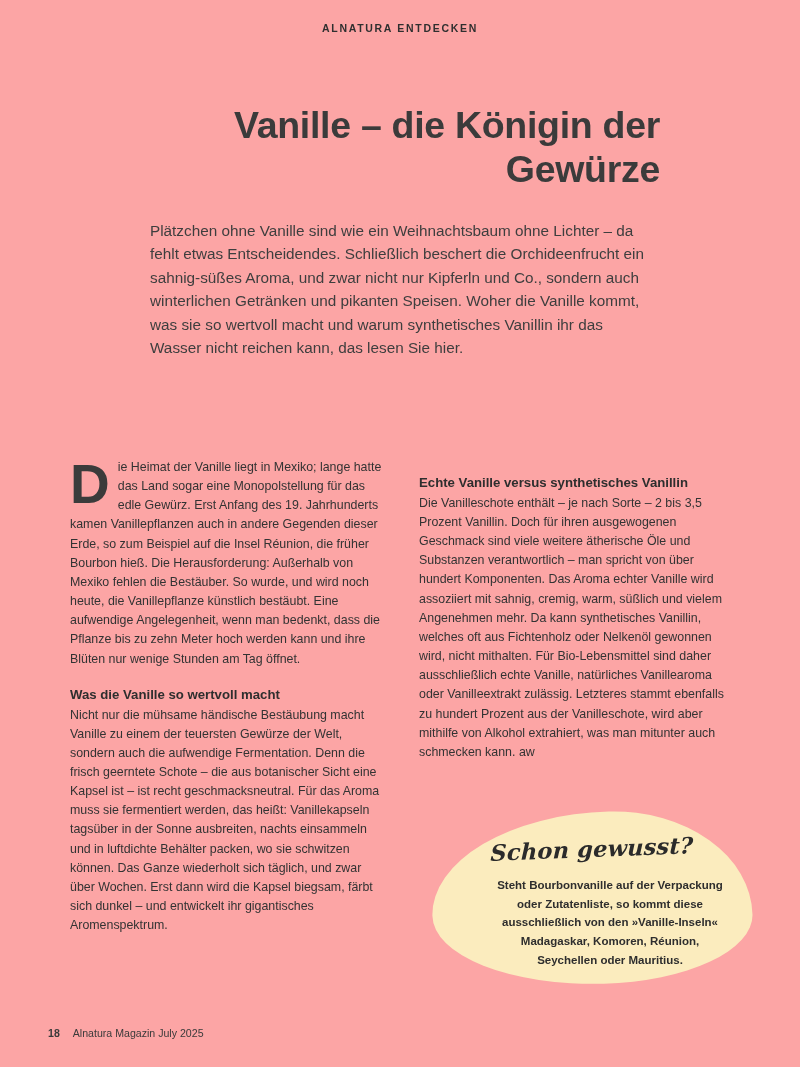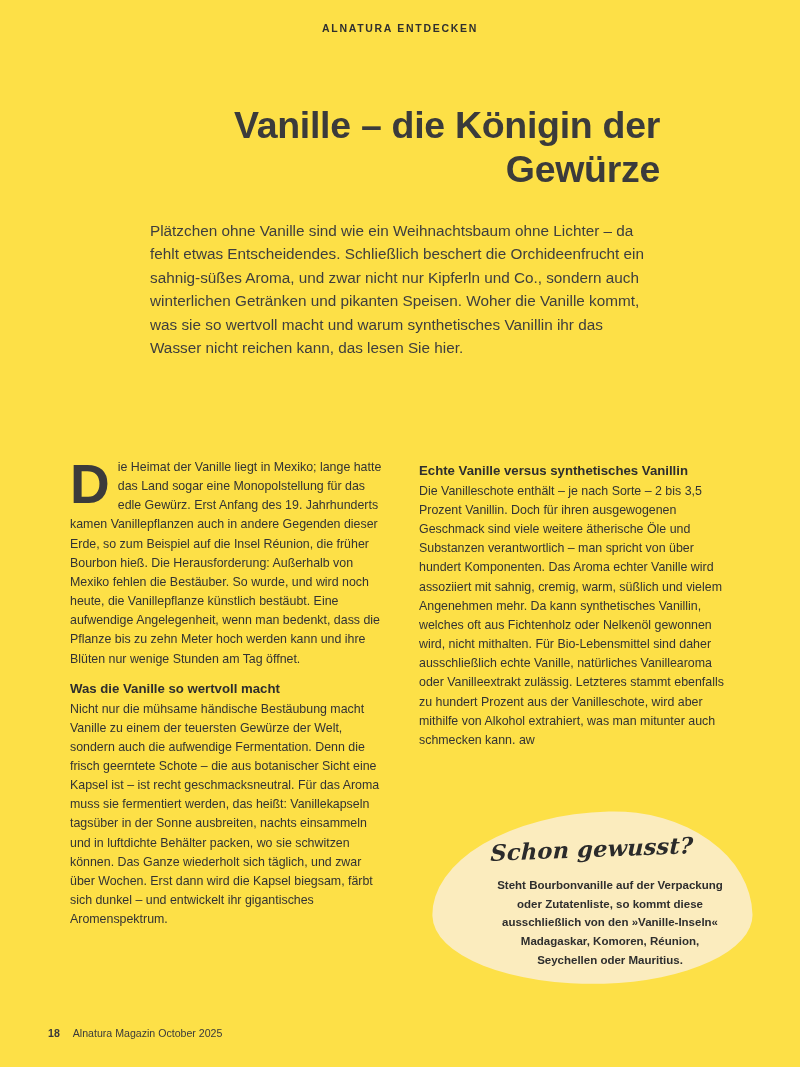--- a/index.html
+++ b/index.html
@@ -13,21 +13,21 @@
   body {
     font-family: "Liberation Sans", sans-serif;
     color: #333333;
     position: relative;
     overflow: hidden;
   }
 
   .page {
     position: absolute;
     inset: 0;
-    background: #fde047;
+    background: #fca5a5;
   }
 
   
   .kicker {
     position: absolute;
     top: 22px;
     left: 0;
     width: 800px;
     text-align: center;
     font-size: 10.5px;
@@ -86,26 +86,26 @@
     font-weight: bold;
     color: #3b3b3b;
     margin: 2px 8px 0 0;
     padding-top: 1px;
   }
 
   .subhead {
     font-size: 13.2px;
     font-weight: bold;
     color: #2e2e2e;
-    margin-top: 11px;
+    margin-top: 17px;
     margin-bottom: 2px;
     line-height: 1.35;
   }
 
-  .col-right .subhead:first-child { margin-top: 4px; }
+  .col-right .subhead:first-child { margin-top: 16px; }
 
   .byline { }
 
   
   .blob-wrap {
     position: absolute;
     left: 432px;
     top: 812px;
     width: 320px;
     height: 172px;
@@ -182,16 +182,16 @@
   <div class="blob-wrap">
     <div class="blob-shape"></div>
     <div class="blob-content">
       <div class="blob-title">Schon gewusst?</div>
       <div class="blob-text">Steht Bourbonvanille auf der Verpackung oder Zutatenliste, so kommt diese ausschließlich von den »Vanille-Inseln« Madagaskar, Komoren, Réunion, Seychellen oder Mauritius.</div>
     </div>
   </div>
 
   <div class="footer">
     <span class="footer-page">18</span>
-    <span>Alnatura Magazin October 2025</span>
+    <span>Alnatura Magazin July 2025</span>
   </div>
 
 </div>
 
 </body></html>

